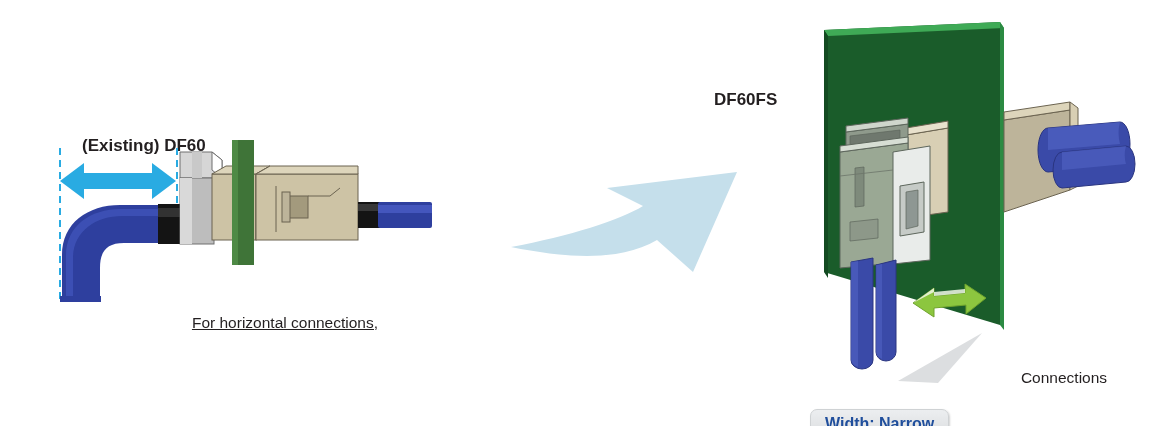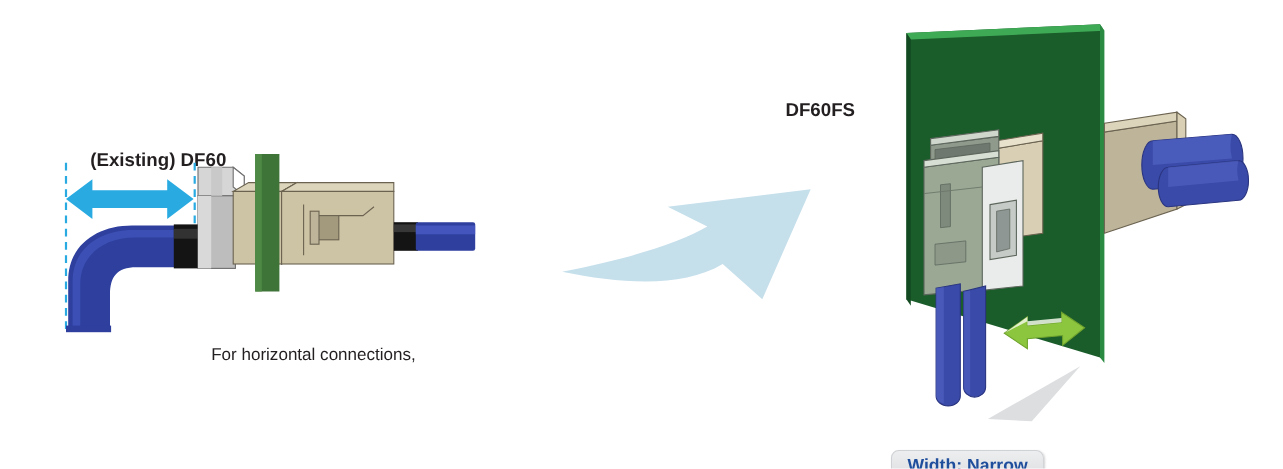--- a/index.html
+++ b/index.html
@@ -41,21 +41,21 @@
   #label-right { left: 714px; top: 90px; }
 
   
   .caption {
     font-size: 15.5px;
     color: #231f20;
     line-height: 1.32;
     text-align: center;
     white-space: nowrap;
   }
-  #caption-left  { left: 140px; top: 313px; width: 290px; }
+  #caption-left  { left: 140px; top: 313px; width: 290px; text-decoration: underline; }
   #caption-right { left: 962px; top: 368px; width: 204px; }
 
   
   #width-badge-wrap { left: 810px; top: 373px; }
   #width-badge {
     position: relative;
     background: linear-gradient(180deg,#eceef0 0%,#e2e4e6 55%,#d6d8da 100%);
     border: 1px solid #cfd2d4;
     border-radius: 7px;
     padding: 6px 14px 7px 14px;
@@ -220,13 +220,14 @@
   <div id="width-badge">
     <div id="width-badge-text">Width: Narrow</div>
   </div>
 </div>
 
 <div class="abs caption" id="caption-left">
   <div>For horizontal connections,</div>
 </div>
 
 <div class="abs caption" id="caption-right">
+  <div>Connections</div>
 </div>
 
 </body></html>

